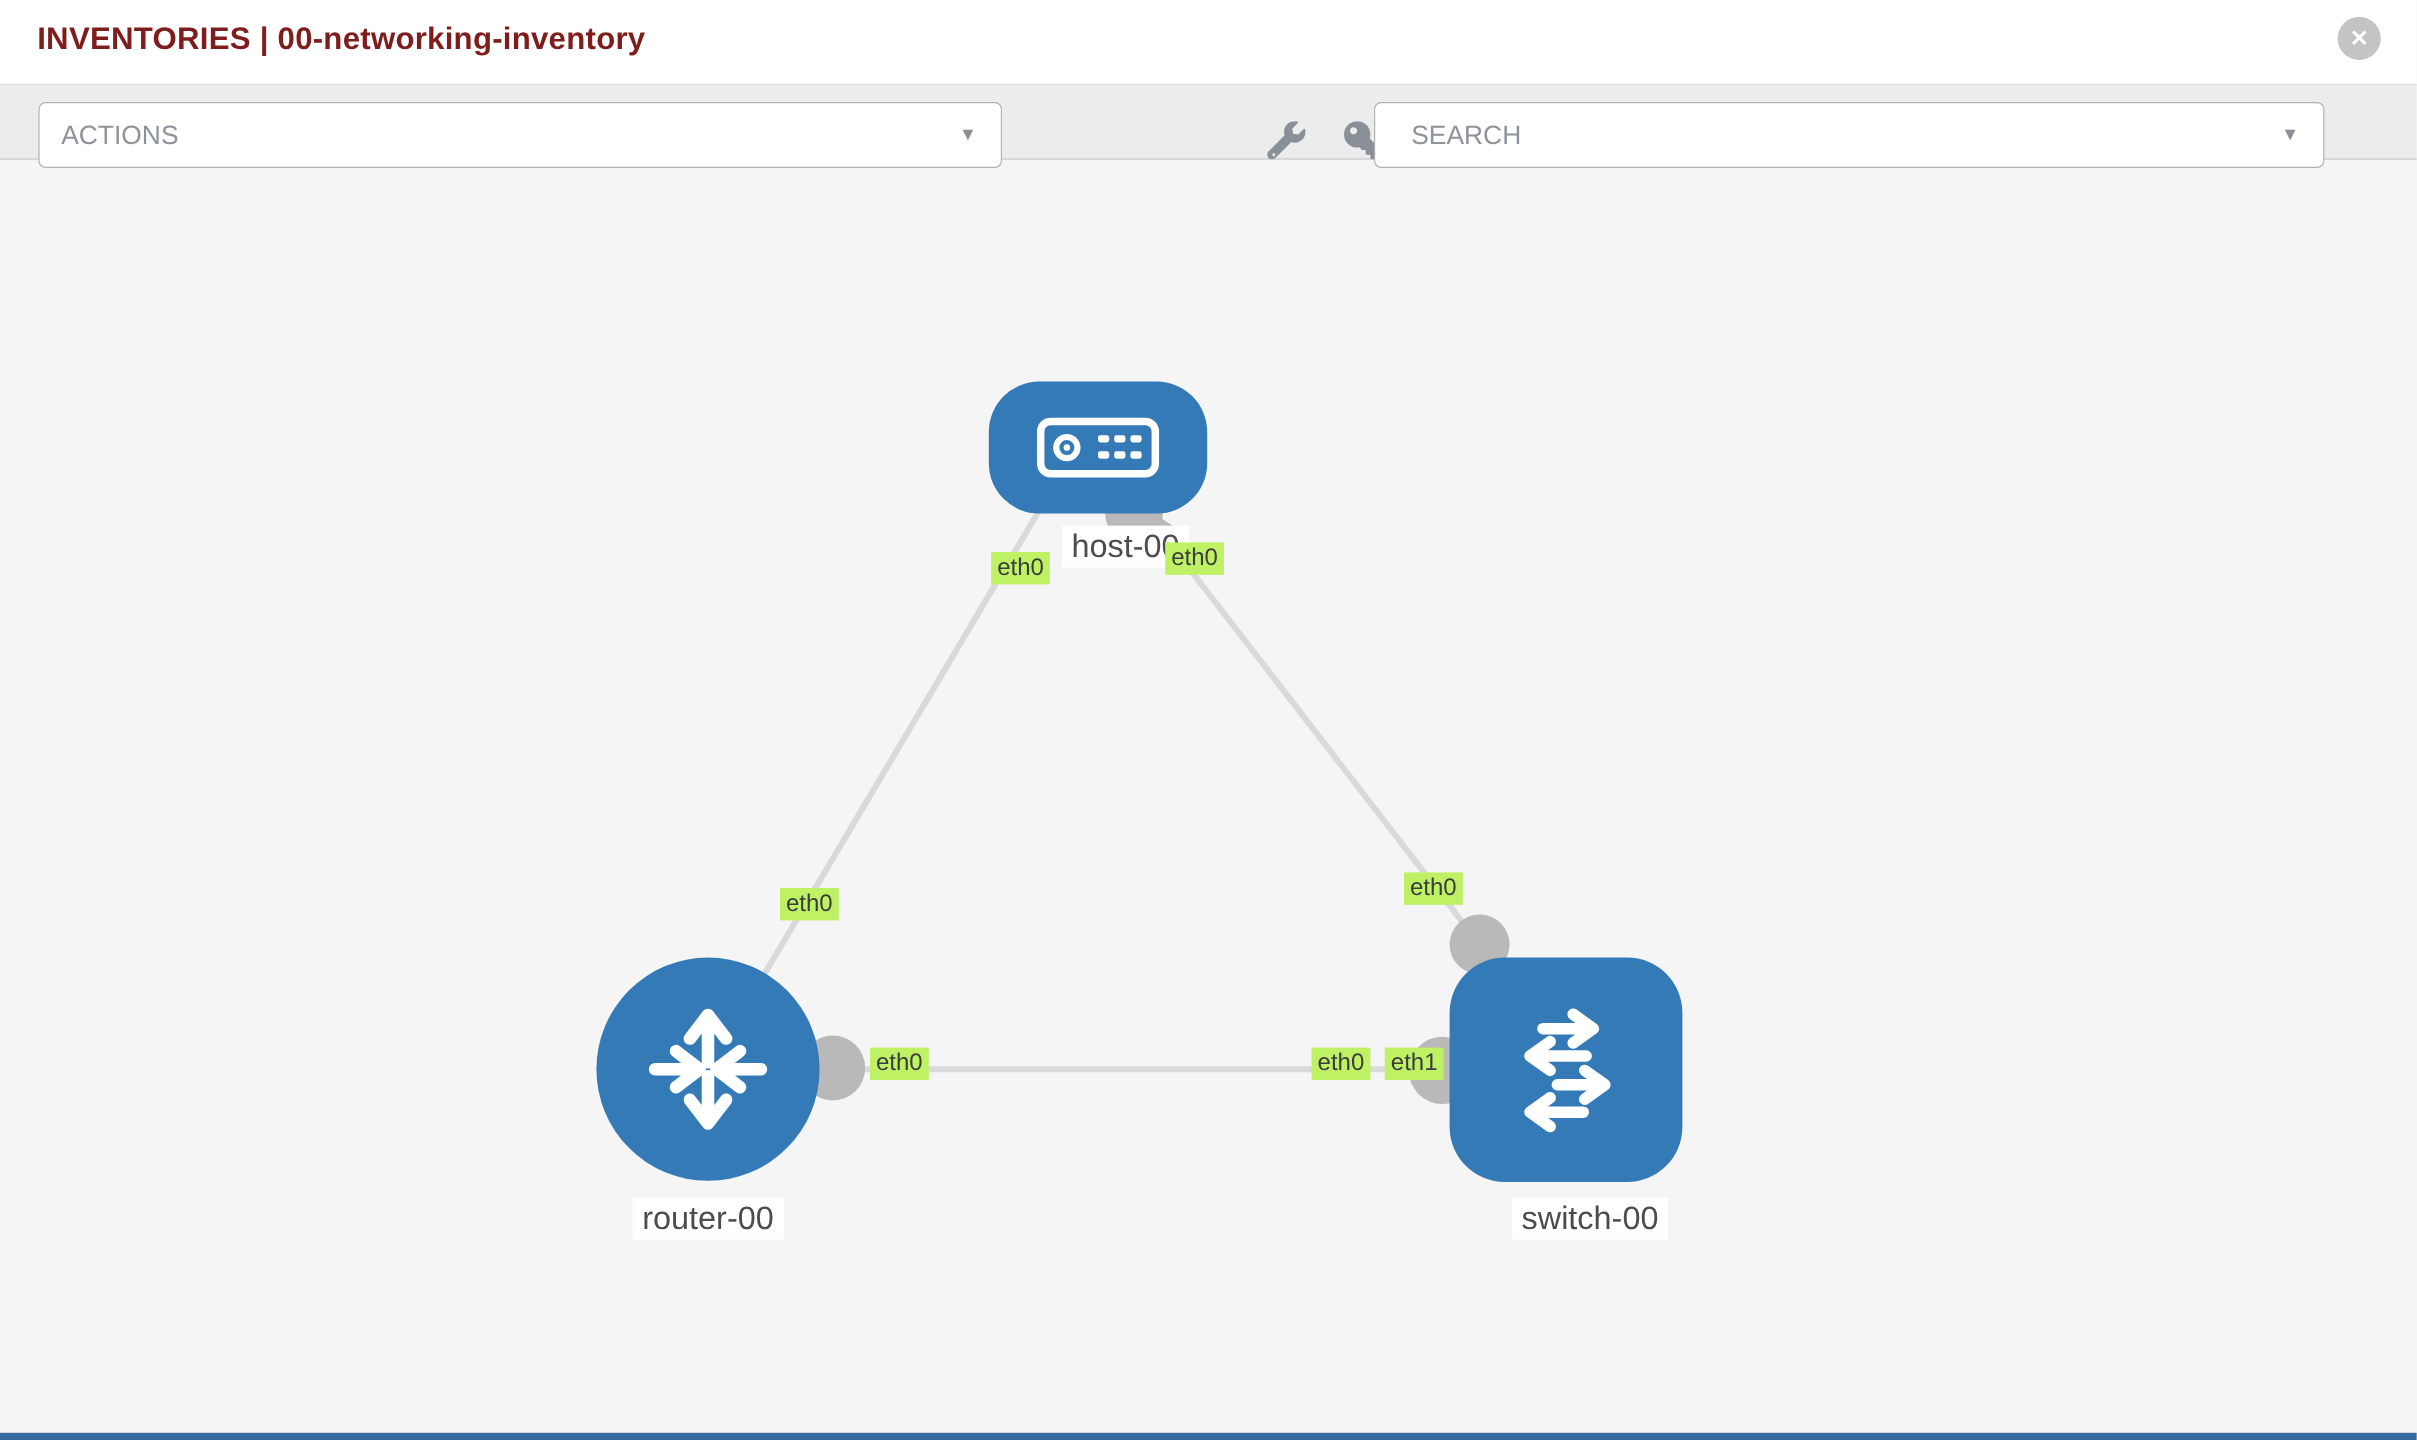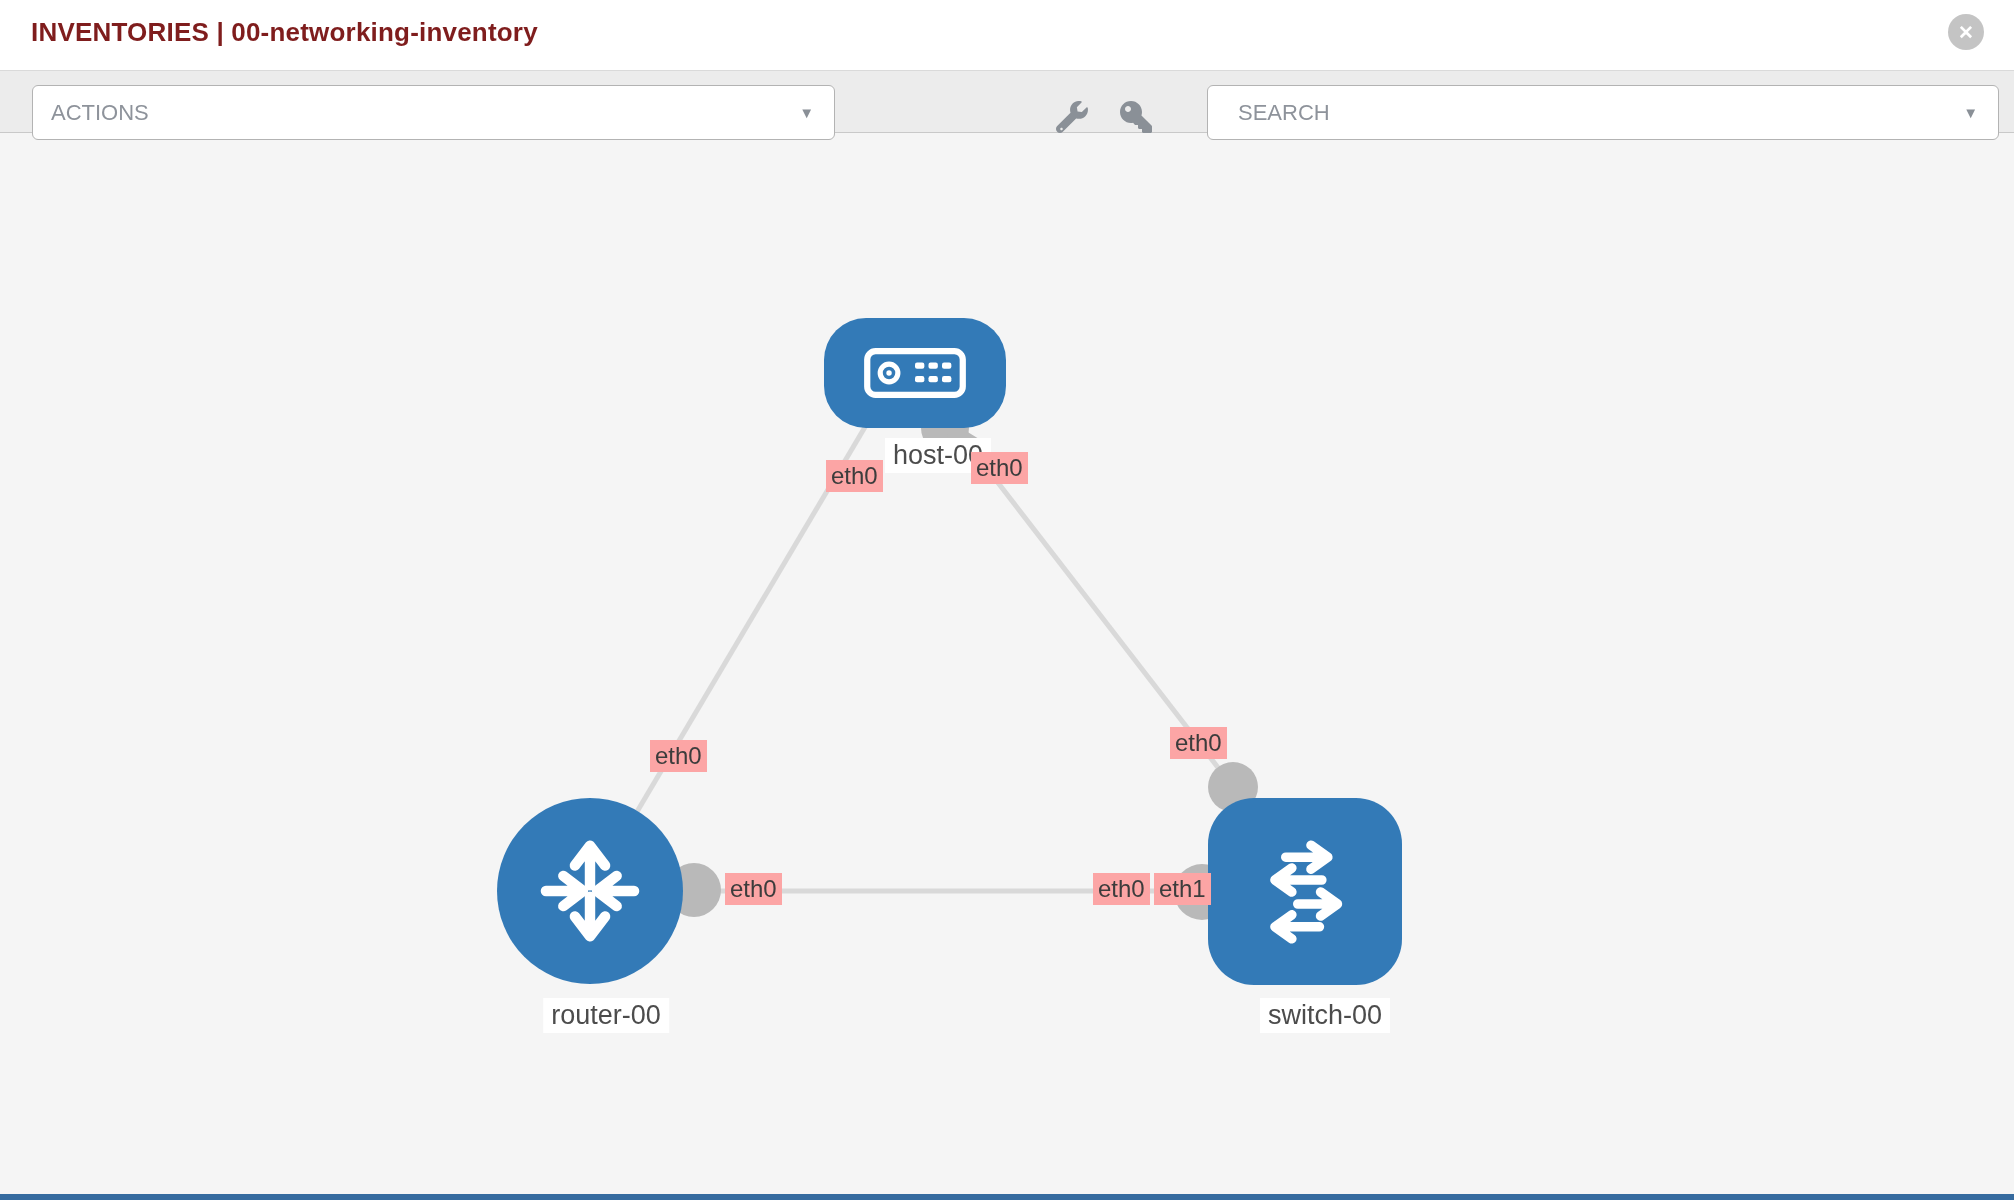--- a/index.html
+++ b/index.html
@@ -27,21 +27,21 @@
     position:absolute;top:71px;left:0;width:2014px;height:62px;
     background:#ececec;border-bottom:1px solid #c9c9c9;box-sizing:border-box;
   }
   .select-box{
     position:absolute;top:14px;height:55px;background:#ffffff;
     border:1px solid #b3b3b3;border-radius:6px;box-sizing:border-box;
     display:flex;align-items:center;justify-content:space-between;
     padding:0 20px 0 18px;color:#8e939b;font-size:22px;cursor:pointer;
   }
   .select-actions{left:32px;width:803px;}
-  .select-search{left:1207px;width:792px;padding-left:30px;}
+  .select-search{left:1145px;width:792px;padding-left:30px;}
   .caret{font-size:15px;color:#8a9097;}
   .tool-icon{
     position:absolute;top:30px;width:32px;height:32px;cursor:pointer;
   }
   .tool-icon svg{width:32px;height:32px;fill:#8a9097;}
   .icon-wrench{left:1056px;}
   .icon-key{left:1120px;}
   
   .canvas{
     position:absolute;top:153px;left:0;width:2014px;height:1047px;background:#f5f5f5;
@@ -53,22 +53,22 @@
   .node-host{left:824px;top:165px;width:182px;height:110px;border-radius:42px;}
   .node-router{left:497px;top:645px;width:186px;height:186px;border-radius:50%;}
   .node-switch{left:1208px;top:645px;width:194px;height:187px;border-radius:46px;}
   .node svg{display:block;}
   .icon-stroke{stroke:#ffffff;fill:none;stroke-linecap:round;stroke-linejoin:round;}
   .nlabel{
     position:absolute;transform:translateX(-50%);background:#ffffff;
     color:#4c4c4c;font-size:27px;padding:2px 8px;white-space:nowrap;
   }
   .ilabel{
-    position:absolute;background:#fca5a5;color:#3c3c3c;
-    font-size:24px;padding:2px 5px;white-space:nowrap;
+    position:absolute;background:#bef264;color:#3c3c3c;
+    font-size:20px;padding:2px 5px;white-space:nowrap;
   }
   
   .zoom-panel{
     position:absolute;left:1620px;top:931px;width:394px;height:116px;
     background:#ffffff;border-left:1px solid #cfcfcf;border-top:1px solid #cfcfcf;
     border-top-left-radius:8px;box-sizing:border-box;
   }
   .zoom-level{
     position:absolute;left:205px;top:10px;transform:translateX(-50%);
     font-size:21px;color:#1b1b1b;
@@ -166,21 +166,21 @@
   <div class="node node-switch" style="background: rgb(51, 122, 183);">
     <svg width="120" height="120" viewBox="0 0 100 100">
       <path class="icon-stroke" stroke-width="8" d="M34 21 L62 21 M55 11 L69 21 L55 31"></path>
       <path class="icon-stroke" stroke-width="8" d="M64 40 L32 40 M39 30 L25 40 L39 50"></path>
       <path class="icon-stroke" stroke-width="8" d="M44 60 L70 60 M63 50 L77 60 L63 70"></path>
       <path class="icon-stroke" stroke-width="8" d="M62 79 L32 79 M39 69 L25 79 L39 89"></path>
     </svg>
   </div>
 
   <div class="nlabel" style="left:938px;top:285px;">host-00</div>
-  <div class="nlabel" style="left:590px;top:845px;margin-left:16px;">router-00</div>
+  <div class="nlabel" style="left:590px;top:845px;">router-00</div>
   <div class="nlabel" style="left:1305px;top:845px;margin-left:20px;">switch-00</div>
 
   <div class="ilabel" style="left:826px;top:307px;">eth0</div>
   <div class="ilabel" style="left:971px;top:299px;">eth0</div>
   <div class="ilabel" style="left:650px;top:587px;">eth0</div>
   <div class="ilabel" style="left:1170px;top:574px;">eth0</div>
   <div class="ilabel" style="left:725px;top:720px;">eth0</div>
   <div class="ilabel" style="left:1093px;top:720px;">eth0</div>
   <div class="ilabel" style="left:1154px;top:720px;">eth1</div>
 

